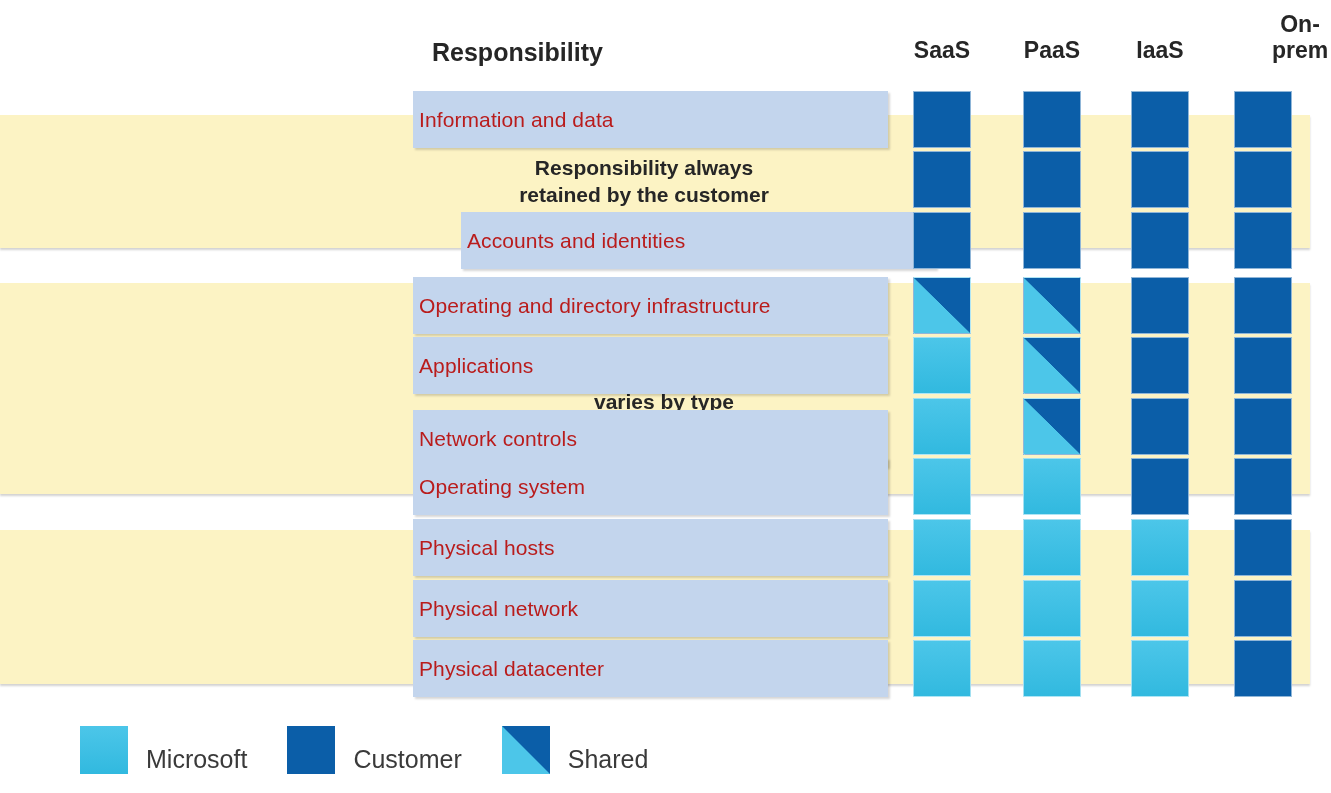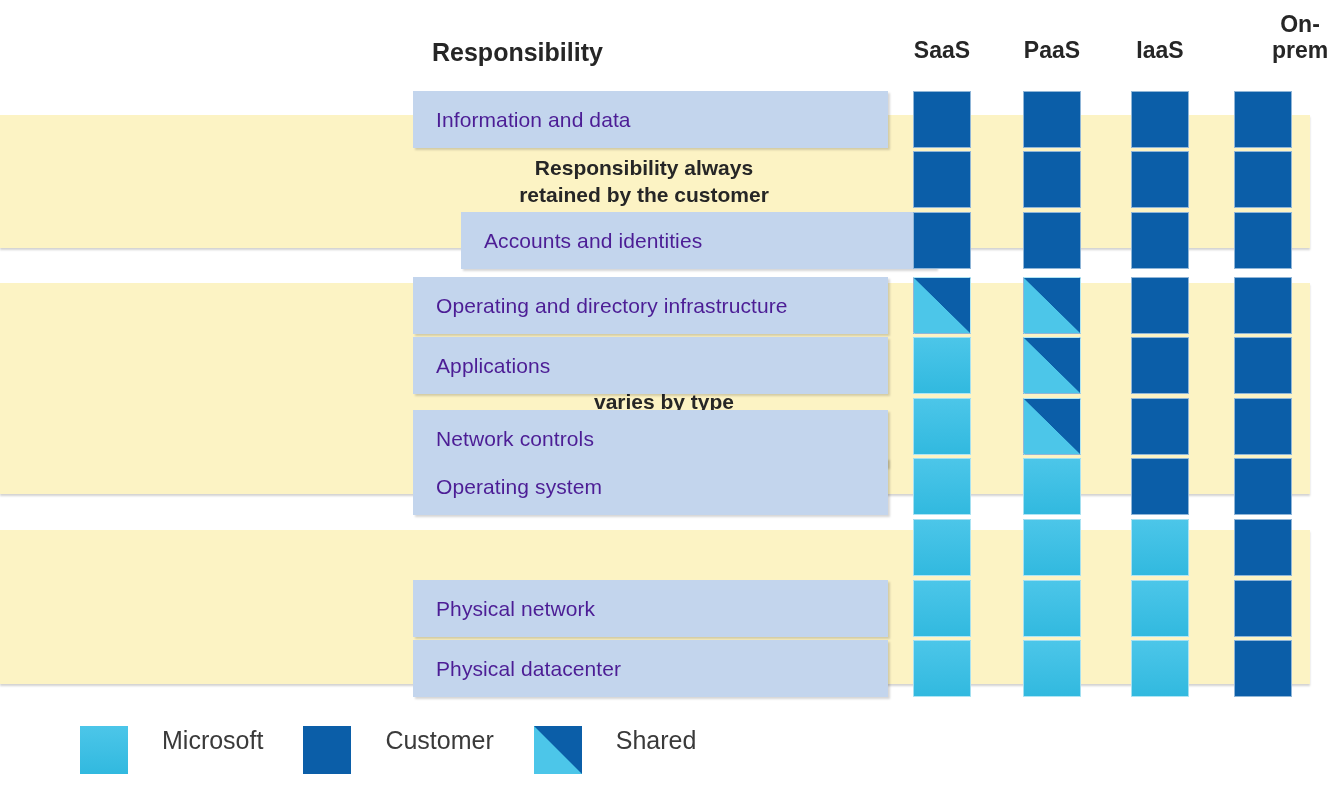--- a/index.html
+++ b/index.html
@@ -69,22 +69,22 @@
     width: 475px;
     height: 57px;
     background: #C3D5ED;
     box-sizing: border-box;
     display: flex;
     align-items: center;
     box-shadow: 2px 2px 2px rgba(0,0,0,0.16);
   }
   .resp-label {
     font-size: 21px;
-    color: #4c1d95;
-    padding-left: 23px;
+    color: #b91c1c;
+    padding-left: 6px;
     letter-spacing: 0.1px;
   }
 
   
   .cell {
     position: absolute;
     width: 58px;
     height: 57px;
     box-sizing: border-box;
     border: 1px solid rgba(255,255,255,0.55);
@@ -103,23 +103,22 @@
   
   #legend {
     position: absolute;
     left: 80px;
     top: 726px;
     display: flex;
     align-items: center;
   }
   .legend-item {
     display: flex;
-    align-items: flex-start;
+    align-items: flex-end;
     margin-right: 40px;
-    gap: 16px;
   }
   .legend-swatch {
     width: 48px;
     height: 48px;
     box-sizing: border-box;
   }
   .legend-swatch.customer { background: #0B5EA8; }
   .legend-swatch.microsoft { background: linear-gradient(180deg, #4CC6E9 0%, #31B9DF 100%); }
   .legend-swatch.shared {
     background:
@@ -167,20 +166,23 @@
     <span class="resp-label">Operating and directory infrastructure</span>
   </div>
   <div class="resp-row" style="top:337px;">
     <span class="resp-label">Applications</span>
   </div>
   <div class="resp-row" style="top:410px;">
     <span class="resp-label">Network controls</span>
   </div>
   <div class="resp-row" style="top:458px;text-align:right;">
     <span class="resp-label">Operating system</span>
+  </div>
+  <div class="resp-row" style="top:519px;">
+    <span class="resp-label">Physical hosts</span>
   </div>
   <div class="resp-row" style="top:580px;">
     <span class="resp-label">Physical network</span>
   </div>
   <div class="resp-row" style="top:640px;">
     <span class="resp-label">Physical datacenter</span>
   </div>
 
   <div id="matrix">
       <div class="cell customer" style="left: 913px; top: 91px;"></div>

